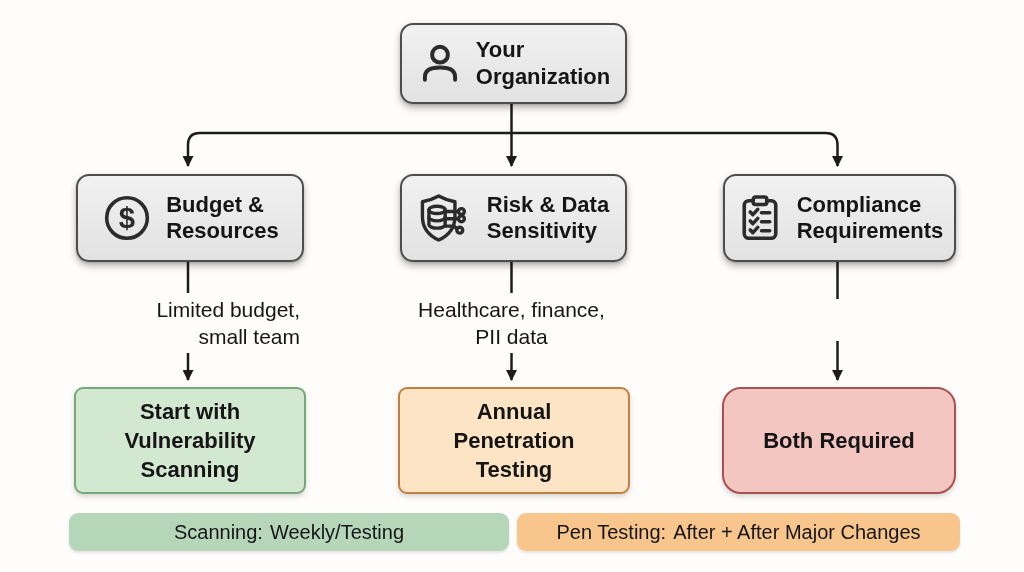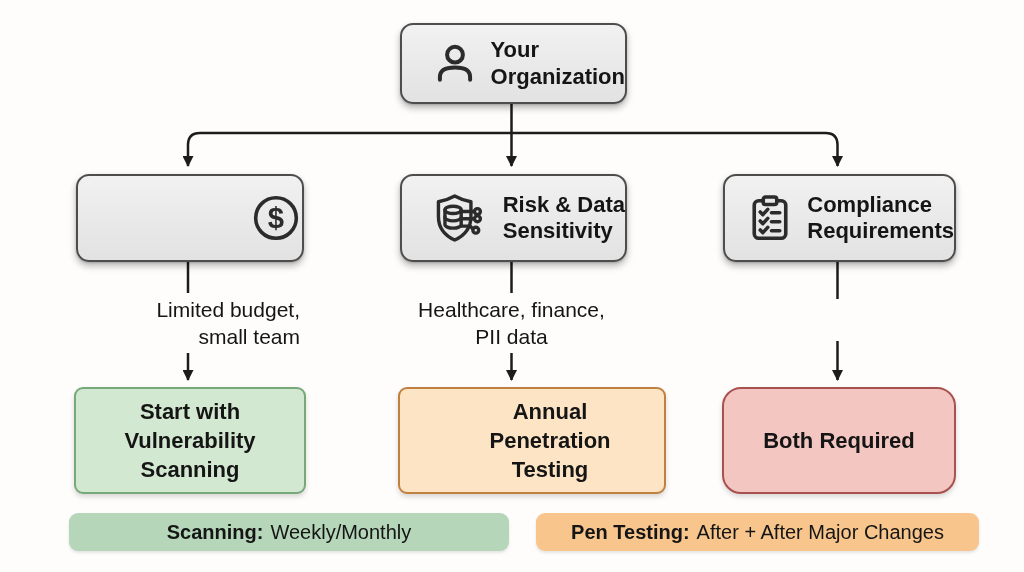--- a/index.html
+++ b/index.html
@@ -11,48 +11,48 @@
     --legend-green:#b5d6b8; --legend-orange:#f8c68c;
   }
   html,body{margin:0;padding:0;}
   .stage{
     position:relative; width:1024px; height:572px; overflow:hidden;
     background:var(--background); color:var(--text);
     font-family:"Liberation Sans", sans-serif;
   }
   .connectors{position:absolute; left:0; top:0; width:1024px; height:572px;}
   .node{
-    position:absolute; display:flex; align-items:center; justify-content:flex-end; gap:13px;
+    position:absolute; display:flex; align-items:center; justify-content:center; gap:13px;
     background:linear-gradient(#f1f1f1,#e2e2e2);
     border:2.5px solid var(--node-border); border-radius:13px;
     box-shadow:0 4px 7px rgba(0,0,0,.28), 0 1px 2px rgba(0,0,0,.15);
   }
   .node .title{font-weight:bold; font-size:22px; line-height:1.2; white-space:pre-line;}
   .icon{flex:0 0 auto; display:block;}
   .condition{
     position:absolute; text-align:center; font-size:21px; line-height:1.3;
     white-space:pre-line;
   }
   .outcome{
     position:absolute; display:flex; align-items:center; justify-content:center;
     text-align:center; font-weight:bold; font-size:22px; line-height:1.32;
     border:2px solid; border-radius:9px; white-space:pre-line;
     box-shadow:0 3px 5px rgba(0,0,0,.15);
   }
   .outcome[data-variant="green"]{background:var(--green-fill); border-color:var(--green-border);align-items:center;}
-  .outcome[data-variant="orange"]{background:var(--orange-fill); border-color:var(--orange-border);padding-left:36px;}
+  .outcome[data-variant="orange"]{background:var(--orange-fill); border-color:var(--orange-border);}
   .outcome[data-variant="red"]{background:var(--red-fill); border-color:var(--red-border);}
   .legend-pill{
     position:absolute; height:38px; top:513px; border-radius:9px;
     display:flex; align-items:center; justify-content:center; font-size:20px;
     box-shadow:0 2px 3px rgba(0,0,0,.10);
   }
   .legend-pill[data-variant="green"]{background:var(--legend-green);}
-  .legend-pill[data-variant="orange"]{background:var(--legend-orange);margin-left:19px;}
-  .legend-bold{font-weight:bold; margin-right:.35em;}
+  .legend-pill[data-variant="orange"]{background:var(--legend-orange);}
+  .legend-bold{font-weight:normal; margin-right:.35em;}
   svg.icon *{vector-effect:non-scaling-stroke;}
 </style>
 </head>
 <body>
 
 <div class="stage">
 
   <svg class="connectors" viewBox="0 0 1024 572" xmlns="http://www.w3.org/2000/svg">
     <defs>
       <marker id="arrow" viewBox="0 0 10 10" refX="9" refY="5" markerWidth="13" markerHeight="11" markerUnits="userSpaceOnUse" orient="auto-start-reverse">
@@ -79,20 +79,22 @@
     </svg>
     <div class="title">Your
 Organization</div>
   </div>
 
   <div class="node" style="left:76px; top:174px; width:224px; height:84px;">
     <svg class="icon" width="52" height="52" viewBox="0 0 64 64" fill="none" stroke="#2b2b2b" stroke-width="3.6" stroke-linecap="round">
       <circle cx="32" cy="32" r="25"></circle>
       <text x="32" y="44" text-anchor="middle" font-size="36" font-weight="bold" font-family="Liberation Sans, sans-serif" fill="#2b2b2b" stroke="none">$</text>
     </svg>
+    <div class="title">Budget &amp;
+Resources</div>
   </div>
 
   <div class="node" style="left:723px; top:174px; width:229px; height:84px;">
     <svg class="icon" width="48" height="52" viewBox="0 0 64 64" fill="none" stroke="#2b2b2b" stroke-width="3.6" stroke-linecap="round" stroke-linejoin="round">
       <rect x="11" y="9" width="42" height="50" rx="6"></rect>
       <rect x="23" y="4" width="18" height="10" rx="3" fill="#e9e9e9"></rect>
       <path d="M19 24 l3.5 3.5 l6.5 -7"></path>
         <path d="M34 25 H45"></path>
       <path d="M19 36 l3.5 3.5 l6.5 -7"></path>
         <path d="M34 37 H45"></path>
@@ -134,20 +136,20 @@
     <span>Annual
 Penetration
 Testing</span>
   </div>
   <div class="outcome" style="left:722px; top:387px; width:230px; height:103px;border-radius:19px;" data-variant="red">
     <span>Both Required</span>
   </div>
 
   <div class="legend-pill" style="left:69px; width:440px;" data-variant="green">
     <span class="legend-bold">Scanning:</span>
-    <span>Weekly/Monthly</span>
+    <span>Weekly/Testing</span>
   </div>
   <div class="legend-pill" style="left:517px; width:443px;" data-variant="orange">
     <span class="legend-bold">Pen Testing:</span>
     <span>After + After Major Changes</span>
   </div>
 
 </div>
 
 </body></html>

